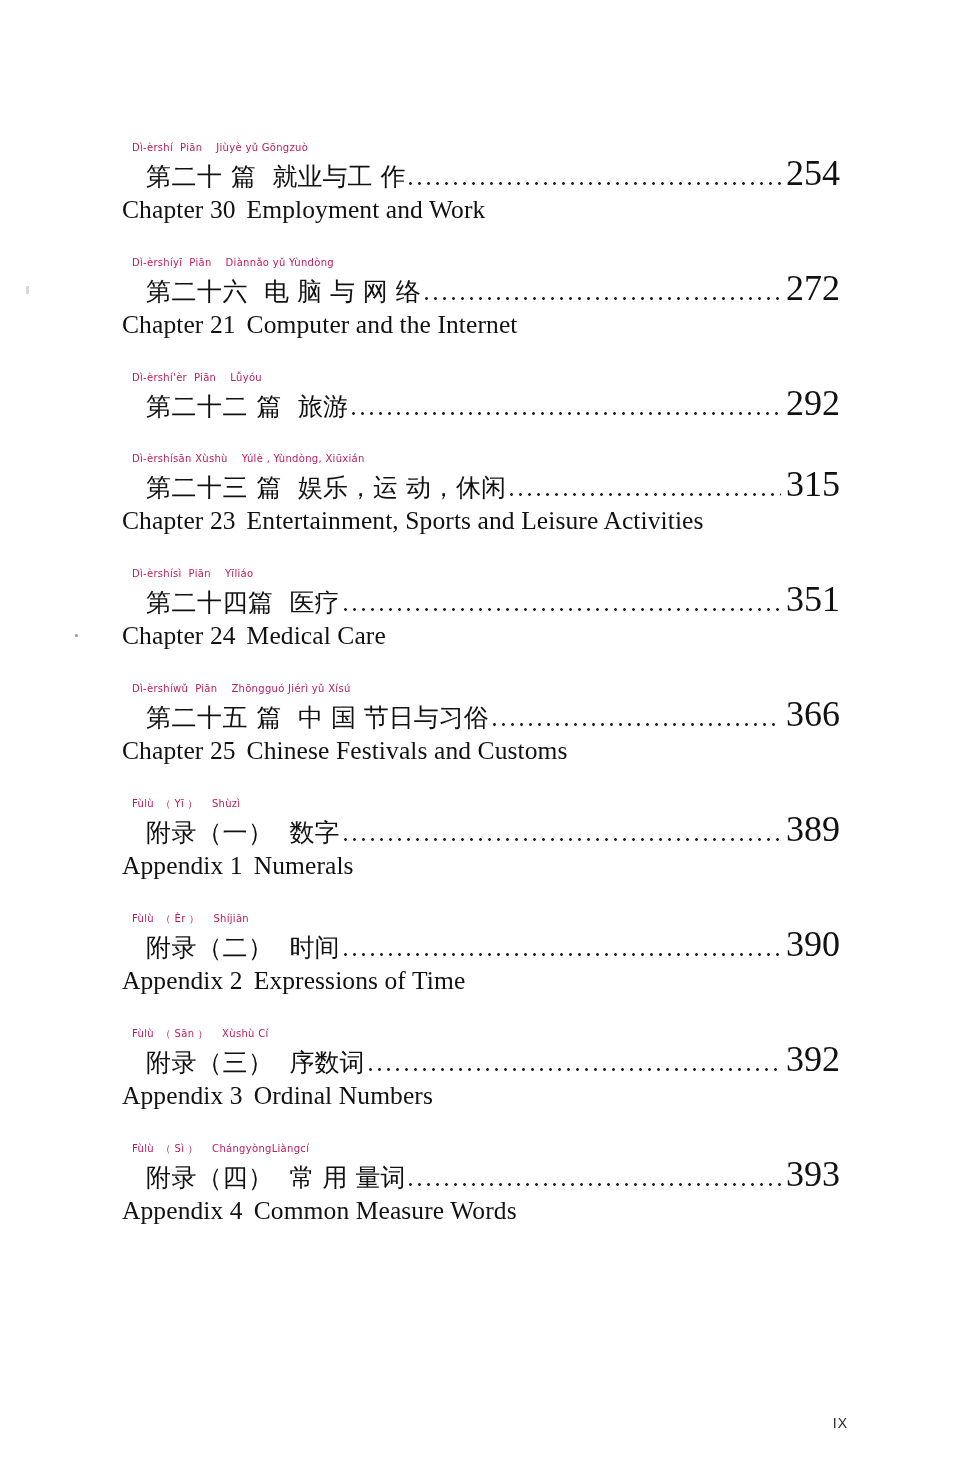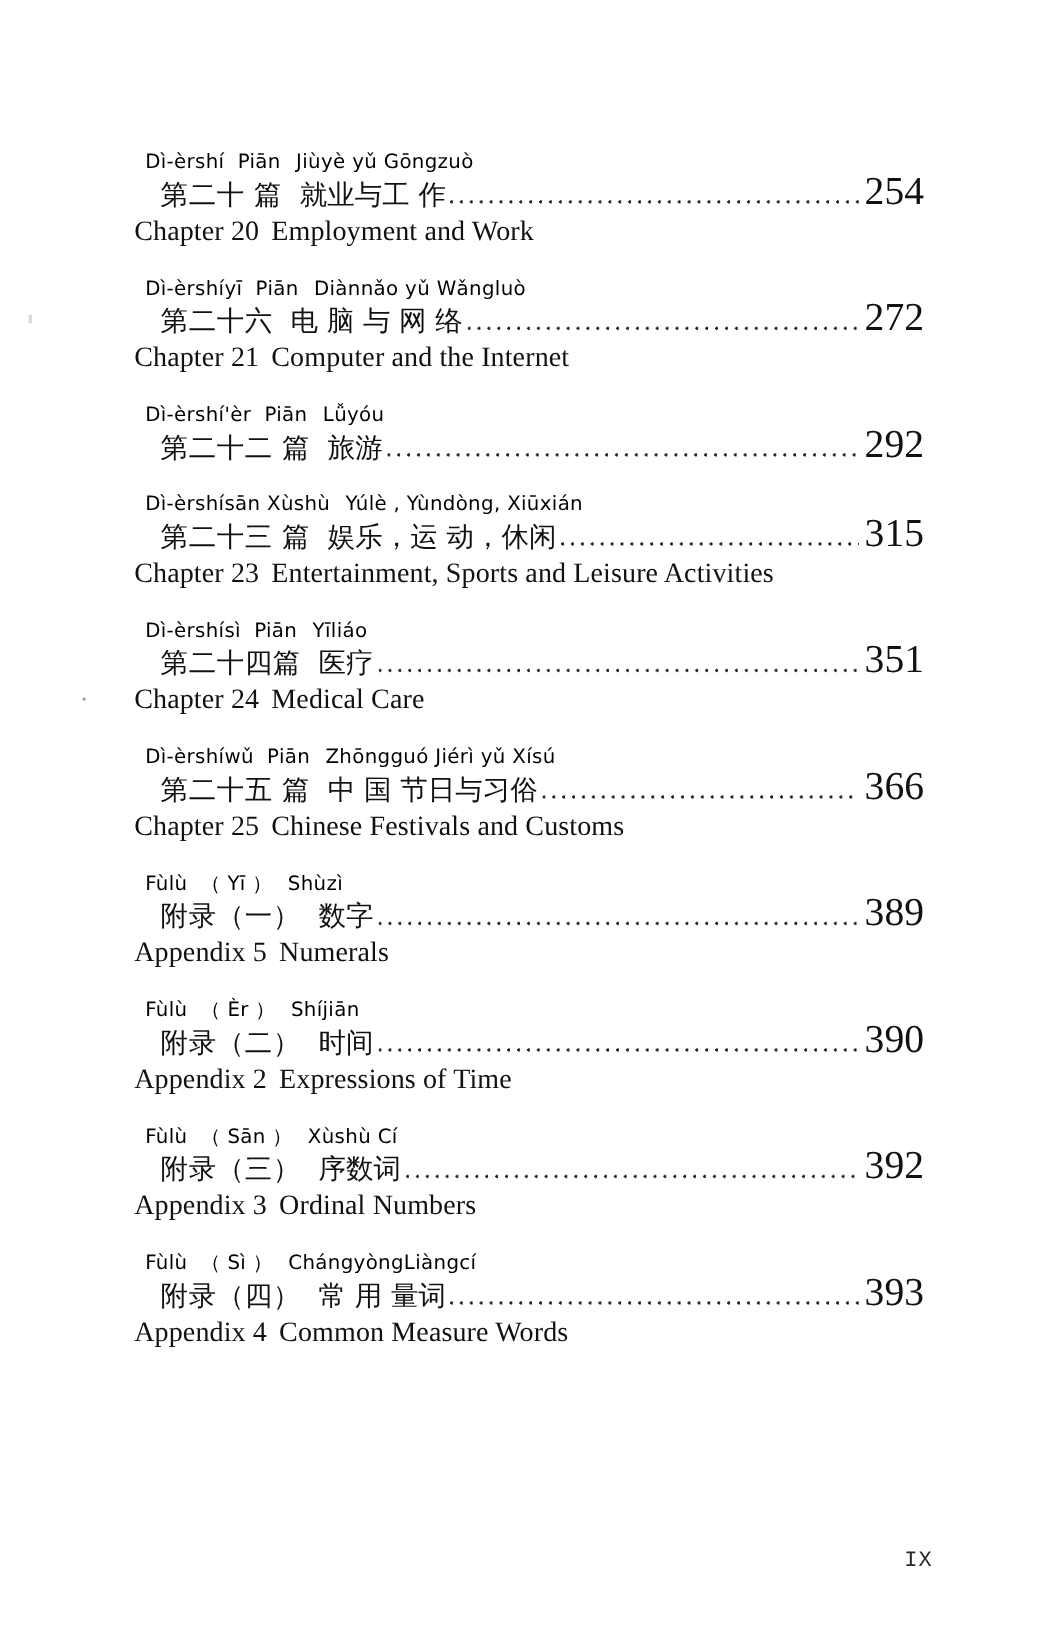--- a/index.html
+++ b/index.html
@@ -31,23 +31,23 @@
   }
 
   .toc-entry {
     position: relative;
     margin-bottom: 26px;
   }
 
   
   .pinyin-line {
     font-family: "DejaVu Sans", "Liberation Sans", sans-serif;
-    font-size: 18px;
+    font-size: 10px;
     letter-spacing: 0.3px;
-    color: #000000;
+    color: #be185d;
     white-space: pre;
     margin-left: 10px;
     height: 19px;
     line-height: 19px;
   }
   .pinyin-num {
     display: inline-block;
   }
   .pinyin-title {
     display: inline-block;
@@ -117,22 +117,22 @@
   .en-title {
     display: inline;
     margin-left: 11px;
   }
 
   
   .folio {
     position: absolute;
     right: 112px;
     bottom: 48px;
-    font-family: Liberation Mono, monospace;
-    font-size: 20px;
+    font-family: Liberation Sans, sans-serif;
+    font-size: 14px;
     color: #2a2a2a;
     letter-spacing: 1px;
   }
 
   
   .speck {
     position: absolute;
     left: 75px;
     top: 634px;
     width: 3px;
@@ -154,24 +154,24 @@
 
 <div id="page">
 
   <div class="speck2"></div>
   <div class="speck"></div>
 
   <div class="toc-list">
       <div class="toc-entry">
         <div class="pinyin-line"><span class="pinyin-num">Dì-èrshí  Piān</span><span class="pinyin-title">Jiùyè yǔ Gōngzuò</span></div>
         <div class="cn-line"><span class="cn-num">第二十 篇</span><span class="cn-title">就业与工 作</span><span class="leader"></span><span class="page-num">254</span></div>
-        <div class="en-line"><span class="en-num">Chapter 20</span><span class="en-title">Employment and Work</span></div>
-      </div>
-      <div class="toc-entry">
-        <div class="pinyin-line"><span class="pinyin-num">Dì-èrshíyī  Piān</span><span class="pinyin-title">Diànnǎo yǔ Wǎngluò</span></div>
+        <div class="en-line"><span class="en-num">Chapter 30</span><span class="en-title">Employment and Work</span></div>
+      </div>
+      <div class="toc-entry">
+        <div class="pinyin-line"><span class="pinyin-num">Dì-èrshíyī  Piān</span><span class="pinyin-title">Diànnǎo yǔ Yùndòng</span></div>
         <div class="cn-line"><span class="cn-num">第二十六</span><span class="cn-title">电 脑 与 网 络</span><span class="leader"></span><span class="page-num">272</span></div>
         <div class="en-line"><span class="en-num">Chapter 21</span><span class="en-title">Computer and the Internet</span></div>
       </div>
       <div class="toc-entry">
         <div class="pinyin-line"><span class="pinyin-num">Dì-èrshí'èr  Piān</span><span class="pinyin-title">Lǚyóu</span></div>
         <div class="cn-line"><span class="cn-num">第二十二 篇</span><span class="cn-title">旅游</span><span class="leader"></span><span class="page-num">292</span></div>
       </div>
       <div class="toc-entry">
         <div class="pinyin-line"><span class="pinyin-num">Dì-èrshísān Xùshù</span><span class="pinyin-title">Yúlè , Yùndòng, Xiūxián</span></div>
         <div class="cn-line"><span class="cn-num">第二十三 篇</span><span class="cn-title">娱乐，运 动，休闲</span><span class="leader"></span><span class="page-num">315</span></div>
@@ -183,21 +183,21 @@
         <div class="en-line"><span class="en-num">Chapter 24</span><span class="en-title">Medical Care</span></div>
       </div>
       <div class="toc-entry">
         <div class="pinyin-line"><span class="pinyin-num">Dì-èrshíwǔ  Piān</span><span class="pinyin-title">Zhōngguó Jiérì yǔ Xísú</span></div>
         <div class="cn-line"><span class="cn-num">第二十五 篇</span><span class="cn-title">中 国 节日与习俗</span><span class="leader"></span><span class="page-num">366</span></div>
         <div class="en-line"><span class="en-num">Chapter 25</span><span class="en-title">Chinese Festivals and Customs</span></div>
       </div>
       <div class="toc-entry">
         <div class="pinyin-line"><span class="pinyin-num">Fùlù  （ Yī ）</span><span class="pinyin-title">Shùzì</span></div>
         <div class="cn-line"><span class="cn-num">附录（一）</span><span class="cn-title">数字</span><span class="leader"></span><span class="page-num">389</span></div>
-        <div class="en-line"><span class="en-num">Appendix 5</span><span class="en-title">Numerals</span></div>
+        <div class="en-line"><span class="en-num">Appendix 1</span><span class="en-title">Numerals</span></div>
       </div>
       <div class="toc-entry">
         <div class="pinyin-line"><span class="pinyin-num">Fùlù  （ Èr ）</span><span class="pinyin-title">Shíjiān</span></div>
         <div class="cn-line"><span class="cn-num">附录（二）</span><span class="cn-title">时间</span><span class="leader"></span><span class="page-num">390</span></div>
         <div class="en-line"><span class="en-num">Appendix 2</span><span class="en-title">Expressions of Time</span></div>
       </div>
       <div class="toc-entry">
         <div class="pinyin-line"><span class="pinyin-num">Fùlù  （ Sān ）</span><span class="pinyin-title">Xùshù Cí</span></div>
         <div class="cn-line"><span class="cn-num">附录（三）</span><span class="cn-title">序数词</span><span class="leader"></span><span class="page-num">392</span></div>
         <div class="en-line"><span class="en-num">Appendix 3</span><span class="en-title">Ordinal Numbers</span></div>

